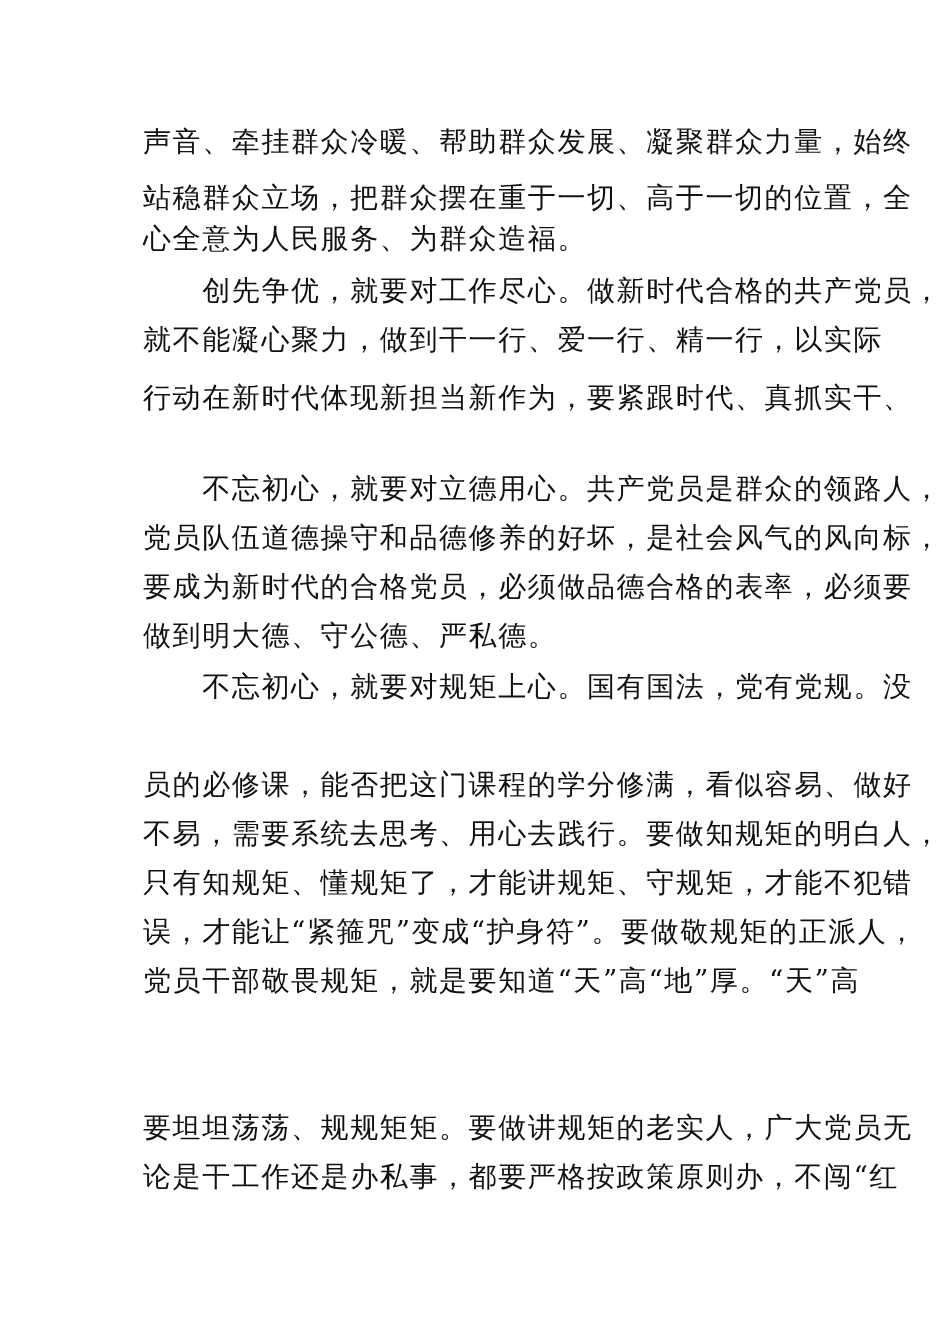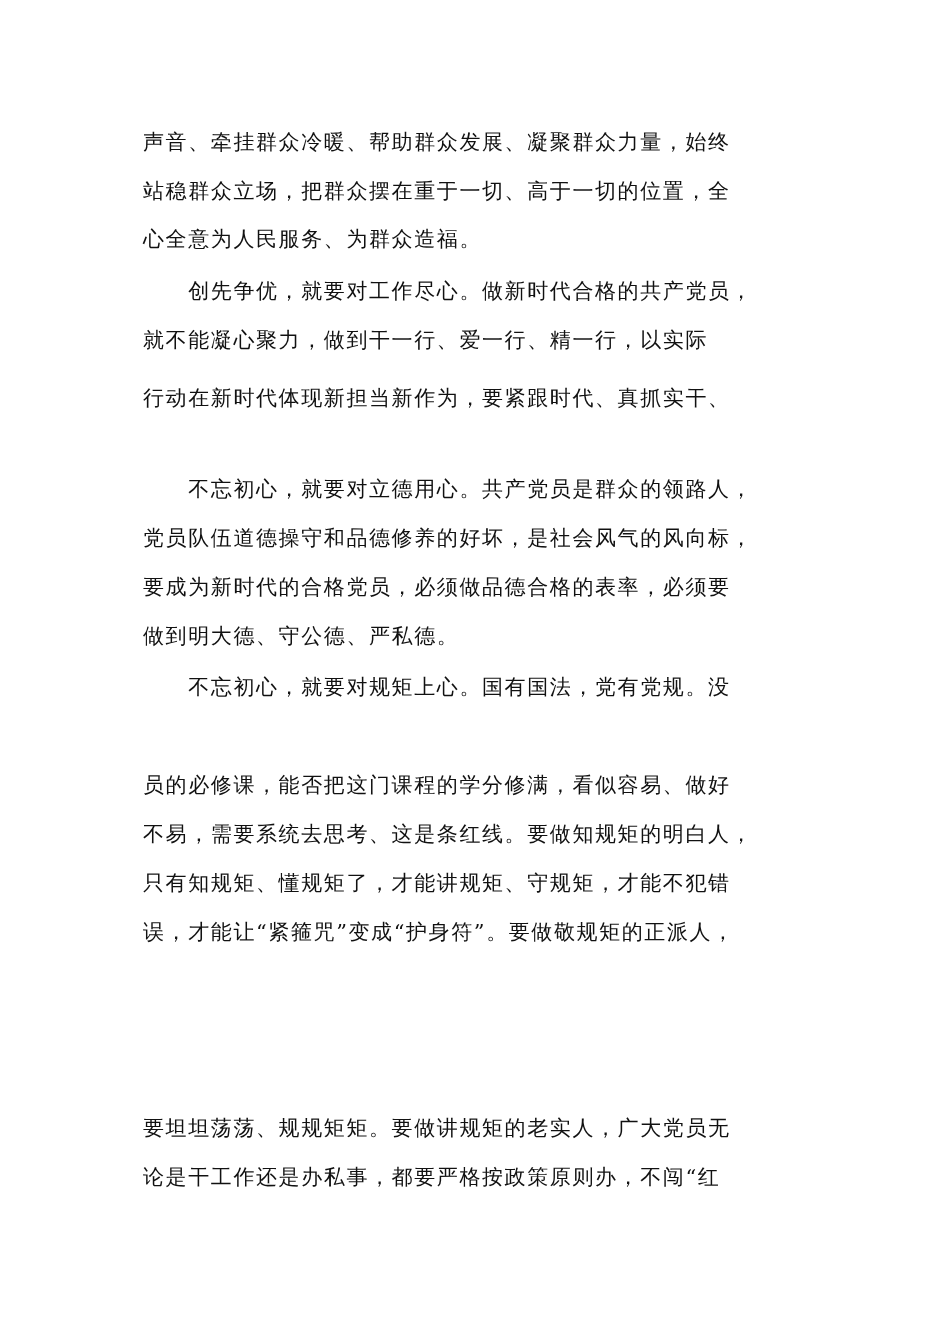--- a/index.html
+++ b/index.html
@@ -21,44 +21,45 @@
       top: 0;
       width: 950px;
       height: 1344px;
       background: #ffffff;
     }
     .line {
       position: absolute;
       left: 143px;
       width: 665px;
       height: 40px;
-      font-size: 21px;
+      font-size: 28px;
       line-height: 40px;
       white-space: nowrap;
       letter-spacing: 1.6px;
     }
   </style>
 </head>
 <body>
 
 <div class="page">
 
   <div class="line" style="top:122px">声音、牵挂群众冷暖、帮助群众发展、凝聚群众力量，始终</div>
-  <div class="line" style="top:171px">站稳群众立场，把群众摆在重于一切、高于一切的位置，全</div>
+  <div class="line" style="top:178px">站稳群众立场，把群众摆在重于一切、高于一切的位置，全</div>
   <div class="line" style="top:219px">心全意为人民服务、为群众造福。</div>
 
   <div class="line" style="top:271px">　　创先争优，就要对工作尽心。做新时代合格的共产党员，</div>
   <div class="line" style="top:320px">就不能凝心聚力，做到干一行、爱一行、精一行，以实际</div>
   <div class="line" style="top:378px">行动在新时代体现新担当新作为，要紧跟时代、真抓实干、</div>
 
   <div class="line" style="top:469px">　　不忘初心，就要对立德用心。共产党员是群众的领路人，</div>
   <div class="line" style="top:518px">党员队伍道德操守和品德修养的好坏，是社会风气的风向标，</div>
   <div class="line" style="top:567px">要成为新时代的合格党员，必须做品德合格的表率，必须要</div>
   <div class="line" style="top:616px">做到明大德、守公德、严私德。</div>
 
   <div class="line" style="top:667px">　　不忘初心，就要对规矩上心。国有国法，党有党规。没</div>
   <div class="line" style="top:765px">员的必修课，能否把这门课程的学分修满，看似容易、做好</div>
-  <div class="line" style="top:814px">不易，需要系统去思考、这是条红线。要做知规矩的明白人，</div>
+  <div class="line" style="top:814px">不易，需要系统去思考、用心去践行。要做知规矩的明白人，</div>
   <div class="line" style="top:863px">只有知规矩、懂规矩了，才能讲规矩、守规矩，才能不犯错</div>
   <div class="line" style="top:912px">误，才能让“紧箍咒”变成“护身符”。要做敬规矩的正派人，</div>
+  <div class="line" style="top:961px">党员干部敬畏规矩，就是要知道“天”高“地”厚。“天”高</div>
   <div class="line" style="top:1108px">要坦坦荡荡、规规矩矩。要做讲规矩的老实人，广大党员无</div>
   <div class="line" style="top:1157px">论是干工作还是办私事，都要严格按政策原则办，不闯“红</div>
 </div>
 
 </body></html>

